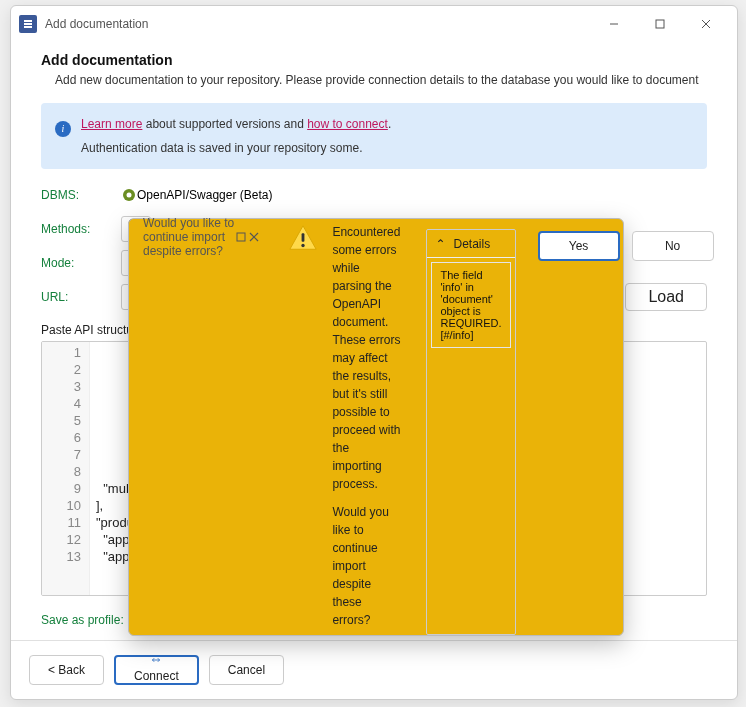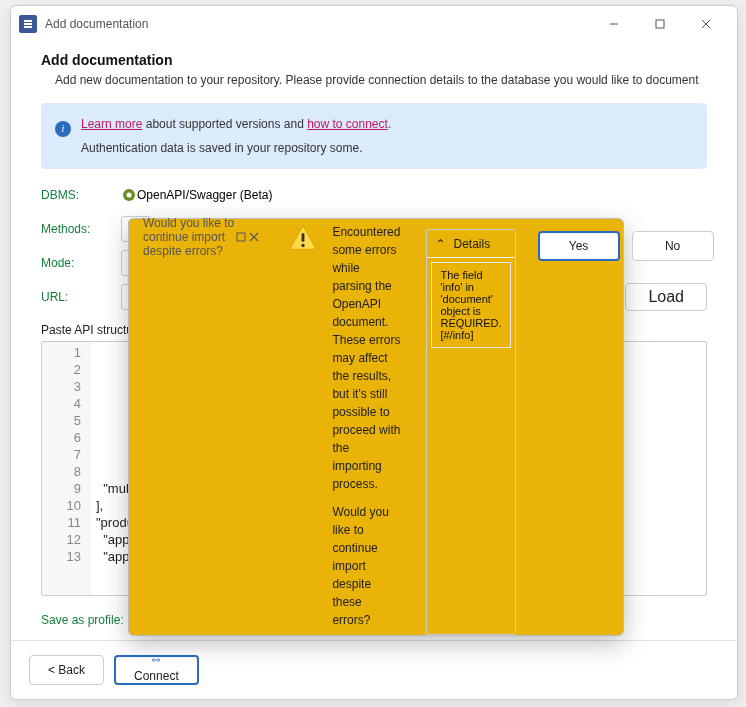--- a/index.html
+++ b/index.html
@@ -173,20 +173,21 @@
   </div>
 
   <div class="footer">
     <button class="btn">&lt; Back</button>
     <button class="btn primary">
       <svg width="14" height="10" viewBox="0 0 14 10">
           <path d="M1 5 L4 2 M1 5 L4 8 M1 5 L13 5 M13 5 L10 2 M13 5 L10 8" stroke="#2a6bc2" stroke-width="1.4" fill="none"></path>
         </svg>
       <span>Connect</span>
     </button>
+    <button class="btn">Cancel</button>
   </div>
 </div>
 
 <div class="dialog">
   <div class="dialog-title">
     <span>Would you like to continue import despite errors?</span>
     <span class="spacer"></span>
     <div class="dialog-title-btn">
         <svg width="12" height="12" viewBox="0 0 12 12">
           <rect x="2" y="2" width="8" height="8" fill="none" stroke="#555" stroke-width="1"></rect>

